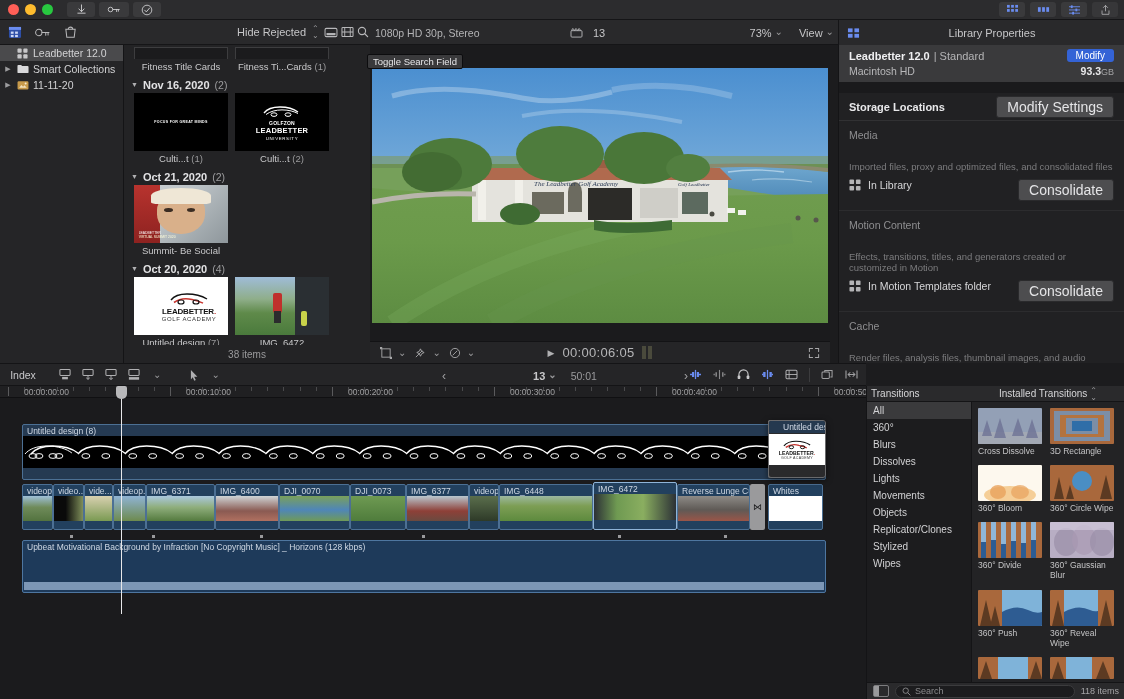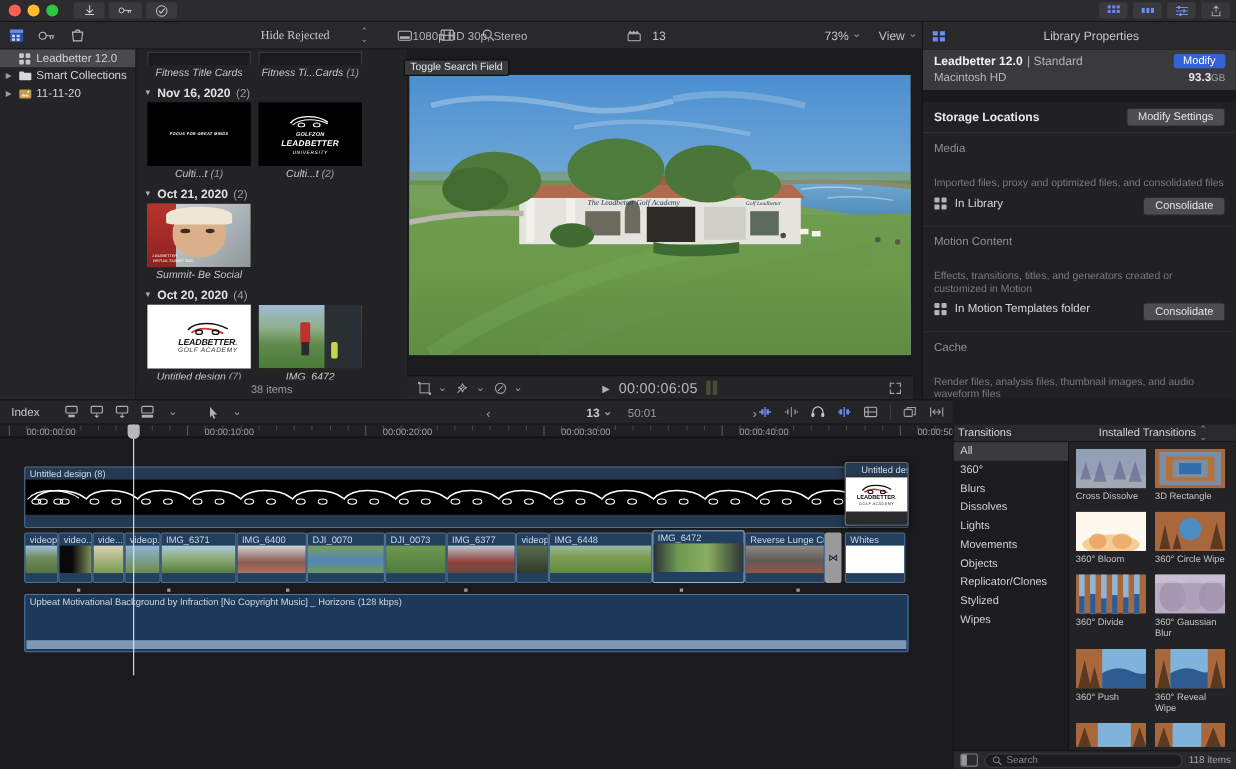--- a/index.html
+++ b/index.html
@@ -90,21 +90,21 @@
     position: absolute; left: 124px; top: 45px; width: 246px; height: 318px;
     background: #232325; overflow: hidden;
   }
   .bz { position: absolute; left: 0; top: 0; width: 246px; }
   .grp-hdr {
     display: flex; align-items: center; gap: 5px;
     height: 17px; padding-left: 7px; font-size: 11px; font-weight: bold; color: #e2e2e4;
   }
   .grp-hdr .cnt { font-weight: normal; color: #9c9c9e; font-size: 10.5px; }
   .row { display: flex; gap: 7px; padding-left: 10px; }
-  .cell { width: 94px; font-style: italic; }
+  .cell { width: 94px; }
   .thumb {
     width: 94px; height: 53px; background: #000; overflow: hidden;
     position: relative; display: flex; align-items: center; justify-content: center;
   }
   .thumb.tall { height: 58px; }
   .thumb.sel { outline: 2px solid #b68a3a; outline-offset: -1px; }
   .cap { font-size: 9.5px; color: #c8c8ca; text-align: center; padding: 2px 0 4px; white-space: nowrap; }
   .cap .n { color: #9a9a9c; }
   .stubrow { display: flex; gap: 7px; padding-left: 10px; }
   .stub { width: 94px; height: 8px; }
@@ -159,21 +159,21 @@
   .insp-vol .sz { margin-left: auto; color: #e8e8ea; }
   .insp-vol .sz b { font-weight: bold; }
   .insp-vol .sz .u { color: #a4a4a6; font-size: 9px; }
   .insp-gap { height: 11px; background: #1a1a1c; }
   .sect-hdr {
     display: flex; align-items: center; height: 28px; padding: 0 10px;
     border-bottom: 1px solid #313133;
   }
   .sect-hdr .t { font-size: 11px; font-weight: bold; color: #e8e8ea; }
   .btn-gray {
-    margin-left: auto; background: #4d4d4f; color: #e4e4e6; font-size: 10px;
+    margin-left: auto; background: #4d4d4f; color: #e4e4e6; font-size: 14px;
     border-radius: 3px; padding: 2px 10px; border: 1px solid #2a2a2c;
   }
   .block { padding: 8px 10px 9px; border-bottom: 1px solid #2c2c2e; }
   .blk-title { font-size: 10.5px; color: #8e8e90; }
   .blk-desc { font-size: 9.5px; color: #7c7c7e; margin-top: 20px; }
   .blk-row { display: flex; align-items: flex-start; margin-top: 7px; }
   .blk-row .lbl { font-size: 10.5px; color: #d6d6d8; margin-left: 7px; }
   .blk-row .sz { margin-left: auto; font-size: 10.5px; color: #e8e8ea; }
   .blk-row .sz .u { color: #a4a4a6; font-size: 9px; }
   .blk-row .btn-gray { margin-left: auto; }
@@ -390,21 +390,21 @@
           </svg>
       </span>
       <span class="icn-b">
         <svg width="15" height="13" viewBox="0 0 16 14">
             <path d="M3 3.5h10l-1 8.5H4z" stroke="#b8b8ba" stroke-width="1.1" fill="none"></path>
             <path d="M5.6 3.5c0-1.6 1.1-2.3 2.4-2.3s2.4.7 2.4 2.3" stroke="#b8b8ba" stroke-width="1.1" fill="none"></path>
           </svg>
       </span>
     </div>
 
-    <div class="tool-mid" style="position:absolute;left:237px;gap:25px;font-family:Liberation Serif, serif;">
+    <div class="tool-mid" style="position:absolute;left:237px;gap:3px;">
       <span>Hide Rejected</span>
       <span class="updown">⌃<br>⌄</span>
       <span class="icn-b" style="margin-left:2px">
         <svg width="14" height="11" viewBox="0 0 15 12">
             <rect x="1" y="1.5" width="13" height="9" rx="1.5" stroke="#b8b8ba" stroke-width="1.1" fill="none"></rect>
             <rect x="2.6" y="6.6" width="9.8" height="2.4" fill="#b8b8ba"></rect>
           </svg>
       </span>
       <span class="icn-b">
         <svg width="13" height="12" viewBox="0 0 14 13">

